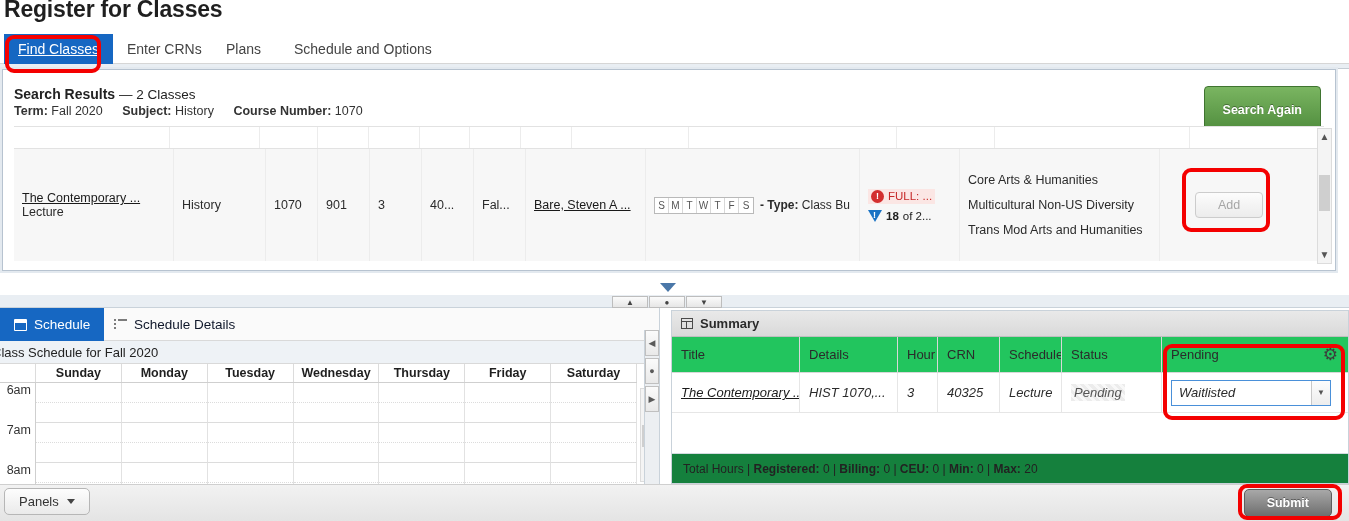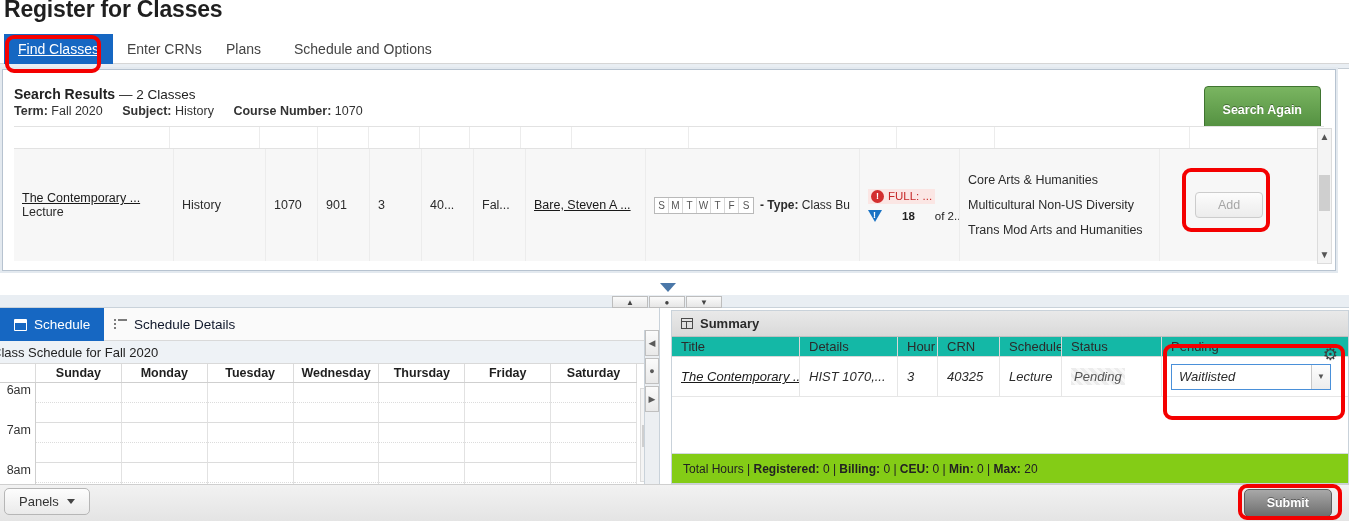--- a/index.html
+++ b/index.html
@@ -90,21 +90,21 @@
   .statfull {
     display:inline-flex; align-items:center; gap:4px;
     background:#fbe6e4; color:#c62828; font-size:11.5px;
     padding:1px 3px; margin-bottom:6px; width:max-content;
   }
   .ico-err {
     width:13px; height:13px; border-radius:50%; background:#d32f2f;
     color:#fff; font-size:9px; font-weight:bold; line-height:13px;
     text-align:center; flex:0 0 auto;
   }
-  .statwait { display:inline-flex; align-items:center; gap:20px; font-size:11.5px; color:#222; }
+  .statwait { display:inline-flex; align-items:center; gap:4px; font-size:11.5px; color:#222; }
   .ico-wait {
     width:0;height:0;border-left:7px solid transparent;border-right:7px solid transparent;
     border-top:12px solid #1a73c4; position:relative; flex:0 0 auto;
   }
   .ico-wait::after{
     content:"!"; position:absolute; left:-2px; top:-12px; width:4px;
     color:#fff; font-size:9px; font-weight:bold; line-height:11px;
   }
   .attr-line { font-size:12.5px; color:#2b2b2b; line-height:25px; }
 
@@ -169,21 +169,21 @@
   .hsplit { position:absolute; left:644px; top:330px; width:16px; height:154px; background:#eceff2; border-left:1px solid #c9d2da; border-right:1px solid #c9d2da;}
   .hsplit div { width:14px; height:26px; background:linear-gradient(#fbfbfb,#e9e9e9); border:1px solid #c0c0c0; margin-bottom:2px; text-align:center; font-size:9px; line-height:25px; color:#5a5a5a; cursor:pointer;}
 
   
   .sum-panel { position:absolute; left:671px; top:310px; width:678px; height:174px; background:#fff; border:1px solid #c9d2da;}
   .sum-hdr { height:26px; background:linear-gradient(#e9e9e9,#d9d9d9); border-bottom:1px solid #bfbfbf; font-size:13px; font-weight:bold; color:#2b2b2b; display:flex; align-items:center; gap:7px; padding-left:9px;}
   .grid-ico { width:12px; height:11px; border:1.5px solid #4a4a4a; position:relative; flex:0 0 auto;}
   .grid-ico::before{content:"";position:absolute;left:0;right:0;top:2px;border-top:1.5px solid #4a4a4a;}
   .grid-ico::after{content:"";position:absolute;top:2px;bottom:0;left:4px;border-left:1.5px solid #4a4a4a;}
 
-  .sum-hrow { display:flex; height:20px; background:#14b8a6; border-bottom:1px solid #d8d8d8;}
+  .sum-hrow { display:flex; height:36px; background:#22c55e; border-bottom:1px solid #d8d8d8;}
   .sum-hrow > div { border-right:1px solid #d8d8d8; font-size:13px; color:#2b2b2b; display:flex; align-items:center; padding-left:9px; overflow:hidden; white-space:nowrap;}
   .sum-drow { display:flex; height:40px; background:#fff; border-bottom:1px solid #e6e6e6;}
   .sum-drow > div { border-right:1px solid #e6e6e6; font-size:13px; color:#2b2b2b; font-style:italic; display:flex; align-items:center; padding-left:9px; overflow:hidden; white-space:nowrap;}
   .s-title{width:128px;} .s-det{width:98px;} .s-hrs{width:40px;}
   .s-crn{width:62px;} .s-sch{width:62px;} .s-sta{width:100px;}
   .s-act{flex:1; border-right:none !important;}
 
   .pending {
     font-style:italic; color:#555; padding:1px 3px;
     background:repeating-linear-gradient(45deg,#ececec 0 3px,#f8f8f8 3px 6px);
@@ -198,21 +198,21 @@
   .sel-wait .cap { flex:1; }
   .sel-wait .arrow {
     width:19px; height:24px; border-left:1px solid #c8c8c8;
     background:linear-gradient(#fdfdfd,#ededed);
     display:flex; align-items:center; justify-content:center;
     font-size:8px; color:#555;
   }
 
   .sum-total {
     position:absolute; left:0; right:0; bottom:0; height:30px;
-    background:#84cc16; border-top:1px solid #d3dae0;
+    background:#15803d; border-top:1px solid #d3dae0;
     font-size:12px; color:#222; display:flex; align-items:center; padding-left:11px;
   }
   .sum-total b{font-weight:bold;}
 
   
   .footer { position:absolute; left:0; top:484px; width:1349px; height:37px; background:linear-gradient(#f2f2f2,#e4e4e4); border-top:1px solid #cfcfcf;}
   .btn-panels {
     position:absolute; left:4px; top:488px;
     background:linear-gradient(#fdfdfd,#eaeaea); border:1px solid #b6b6b6;
     border-radius:5px; font-size:13px; color:#333; padding:5px 14px; cursor:pointer;

